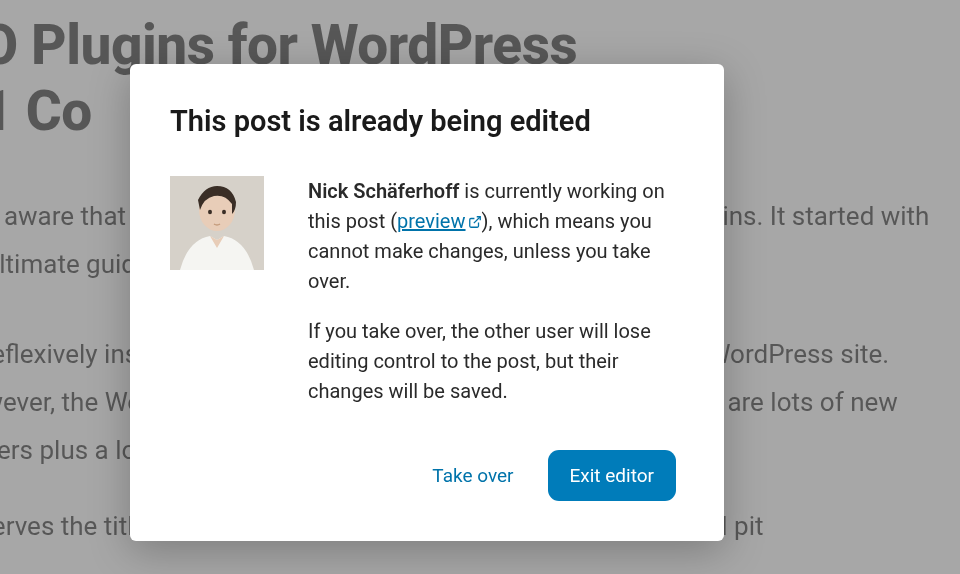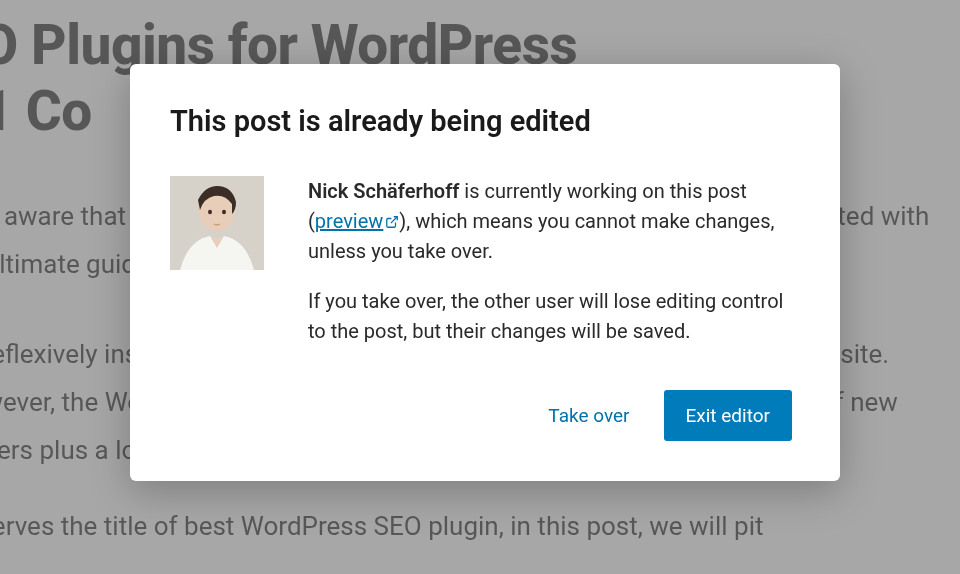--- a/index.html
+++ b/index.html
@@ -50,21 +50,21 @@
       font-size: 26px;
       line-height: 1.85;
       margin-left: -50px;
       margin-right: 20px;
       margin-top: 28px;
     }
     .modal {
       position: absolute;
       left: 130px;
       top: 64px;
-      width: 710px;
+      width: 594px;
       background: #fff;
       border-radius: 6px;
       box-shadow: 0 10px 40px rgba(0,0,0,0.25);
       padding: 40px 48px 40px 40px;
       z-index: 20;
     }
     .modal-title {
       font-size: 29px;
       font-weight: 600;
       color: #1a1a1a;
@@ -120,21 +120,21 @@
       cursor: pointer;
       font-family: inherit;
     }
     .btn-primary {
       background: #007cba;
       border: none;
       color: #fff;
       font-size: 19px;
       padding: 14px 22px;
       cursor: pointer;
-      border-radius: 3px;
+      border-radius: 11px;
       font-family: inherit;
     }
   </style>
 </head>
 <body>
 
 <div class="bg-content">
   <div class="bg-title">
     <span>EO Plugins for WordPress</span><br>
     <span>21 Co</span>

